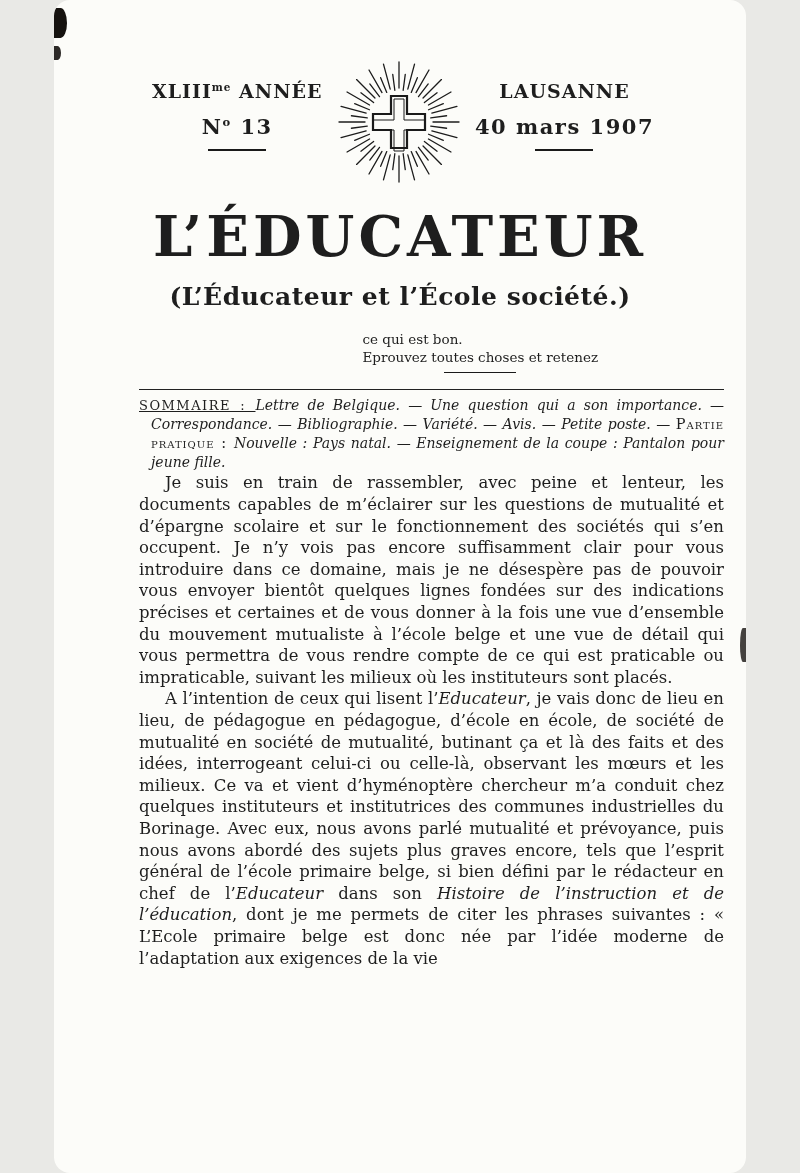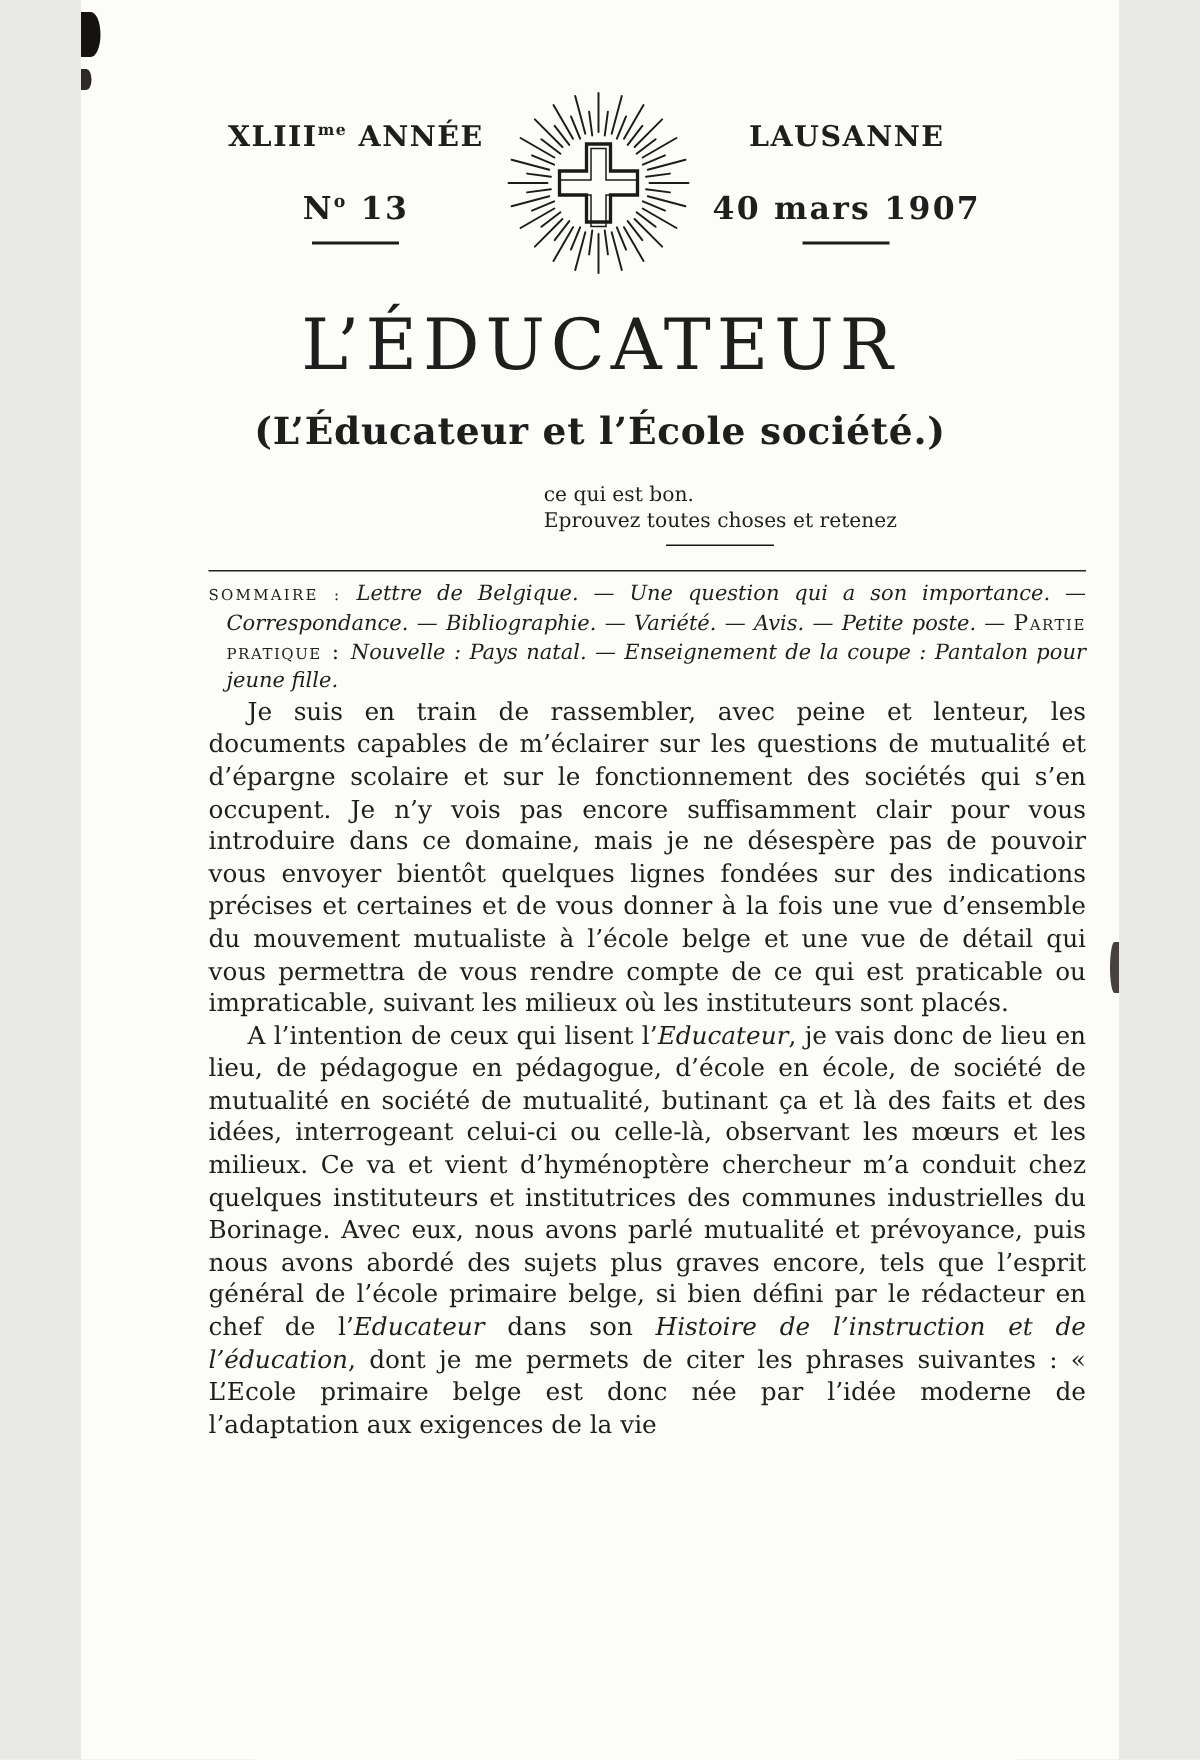--- a/index.html
+++ b/index.html
@@ -4,55 +4,56 @@
 <style>
   html,body{margin:0;padding:0;background:#e9e9e6;}
   .page{
     position:relative;
     width:692px;height:1173px;
     margin:0 auto;
     background:#fcfcf9;
     color:#1e1e1e;
     font-family:"DejaVu Serif","Liberation Serif",serif;
     overflow:hidden;
+    border-radius:16px;
   }
   
   .artifact{position:absolute;background:#15120f;}
   .artifact-1{left:0;top:8px;width:13px;height:30px;border-radius:0 70% 70% 0;}
   .artifact-2{left:0;top:46px;width:7px;height:14px;border-radius:0 60% 60% 0;opacity:.9;}
   .artifact-3{right:0;top:628px;width:6px;height:34px;border-radius:60% 0 0 60%;opacity:.8;}
 
   
   .masthead{display:flex;justify-content:space-between;align-items:flex-start;padding:50px 92px 0 98px;}
   .mast-block{text-align:center;margin-top:30px;min-width:160px;}
   .mast-line{font-weight:700;font-size:19px;letter-spacing:1px;}
-  .mast-line.big{font-size:21px;margin-top:24px;letter-spacing:1.5px;}
+  .mast-line.big{font-size:21px;margin-top:12px;letter-spacing:1.5px;}
   .mast-line sup{font-size:.55em;vertical-align:super;}
   .mast-rule{width:58px;border-top:2px solid #1a1a1a;margin:10px auto 0;}
   .emblem{width:134px;height:142px;flex:0 0 auto;}
 
   
   .title{
     margin:14px 0 0;text-align:center;
-    font-size:47px;line-height:1.08;font-weight:400;letter-spacing:4px;
+    font-size:56px;line-height:1.08;font-weight:700;letter-spacing:4px;
     font-family:"DejaVu Serif","Liberation Serif",serif;
   }
   .subtitle{margin-top:16px;text-align:center;font-size:25px;font-weight:700;letter-spacing:.5px;}
 
   
   .motto{margin:20px 148px 0 auto;width:max-content;font-size:13.5px;line-height:17.5px;text-align:left;}
   .motto-rule{width:72px;border-top:1px solid #1a1a1a;margin:6px auto 0;}
 
   
   .content{margin:16px 130px 0 85px;width:585px;}
   .sommaire{
     margin:0;border-top:1.5px solid #222;padding:6px 0 0 12px;
     font-size:14px;line-height:19px;text-indent:-12px;text-align:justify;
   }
-  .som-label{letter-spacing:1.5px;font-size:10px;}
+  .som-label{letter-spacing:1.5px;font-size:13px;text-decoration:underline;}
   .som-label2{font-variant:small-caps;letter-spacing:1px;font-size:14.5px;}
   .sommaire em{font-style:italic;}
 
   .article-heading{
     margin:18px 0 10px;text-align:center;
     font-size:17px;font-weight:400;letter-spacing:2.5px;
   }
   .para{margin:0;font-size:16.5px;line-height:21.6px;text-align:justify;text-indent:26px;}
   .para em{}
 </style>

